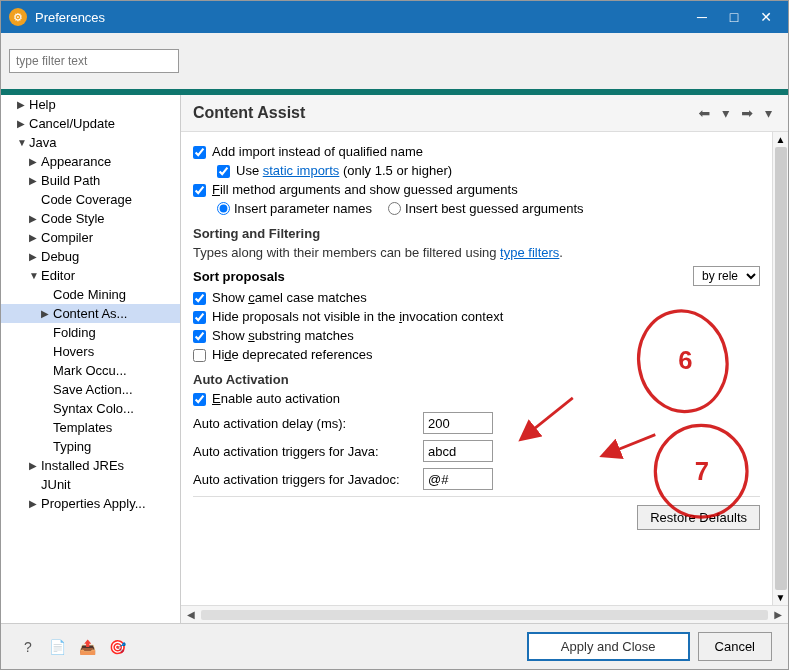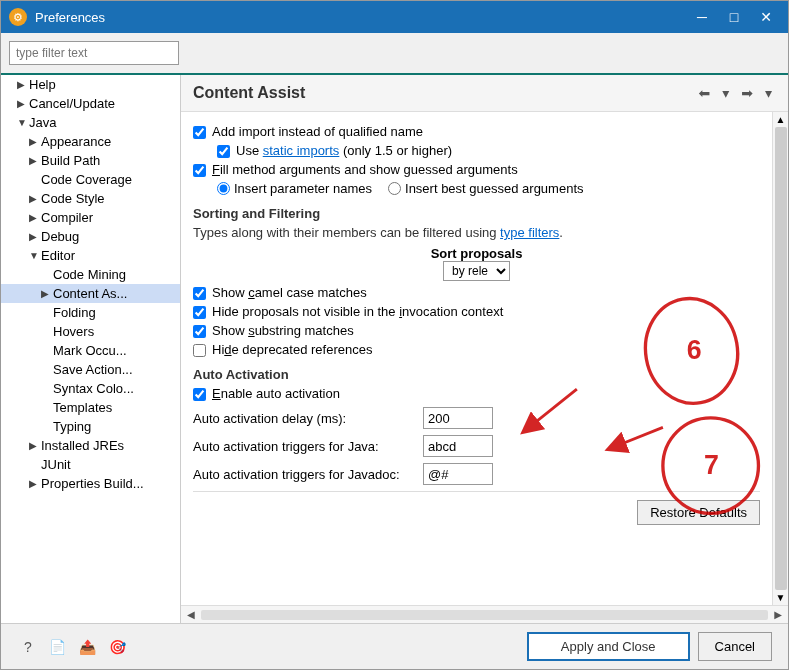--- a/index.html
+++ b/index.html
@@ -8,21 +8,21 @@
     .window { width: 789px; height: 670px; background: #f0f0f0; border: 1px solid #999; display: flex; flex-direction: column; }
 
     .title-bar { background: #1a6fb5; color: white; display: flex; align-items: center; padding: 4px 8px; height: 32px; }
     .title-bar-icon { width: 18px; height: 18px; margin-right: 8px; background: #f0a020; border-radius: 50%; display: flex; align-items: center; justify-content: center; font-size: 11px; color: white; flex-shrink: 0; }
     .title-bar-title { flex: 1; font-size: 13px; font-weight: 400; }
     .title-bar-controls { display: flex; gap: 4px; }
     .title-bar-btn { width: 28px; height: 20px; background: transparent; border: none; color: white; cursor: pointer; display: flex; align-items: center; justify-content: center; font-size: 14px; }
 
     .main-content { display: flex; flex-direction: column; flex: 1; overflow: hidden; }
 
-    .toolbar { display: flex; align-items: center; padding: 8px 8px; background: #f0f0f0; border-bottom: 2px solid #0f766e; }
+    .toolbar { display: flex; align-items: center; padding: 16px 8px; background: #f0f0f0; border-bottom: 6px solid #0f766e; }
     .filter-input { width: 170px; height: 24px; border: 1px solid #999; padding: 2px 6px; font-size: 12px; color: #888; }
 
     .body { display: flex; flex: 1; overflow: hidden; }
 
     
     .sidebar { width: 180px; background: white; border-right: 1px solid #ccc; overflow-y: auto; flex-shrink: 0; }
     .sidebar-item { padding: 2px 4px; cursor: pointer; display: flex; align-items: center; white-space: nowrap; }
     .sidebar-item.selected { background: #ccdcf5; }
     .sidebar-item .arrow { width: 12px; display: inline-block; font-size: 10px; color: #444; }
     .sidebar-item .label { font-size: 13px; }
@@ -45,21 +45,21 @@
     .checkbox-row label { font-size: 13px; }
     .underline { text-decoration: underline; }
     .link { color: #0066cc; text-decoration: underline; cursor: pointer; }
 
     .radio-row { display: flex; align-items: center; gap: 16px; margin: 4px 0 4px 24px; }
     .radio-row label { display: flex; align-items: center; gap: 4px; font-size: 13px; }
 
     .section-label { font-size: 13px; font-weight: 600; margin: 10px 0 4px 0; color: #333; }
     .section-desc { font-size: 13px; color: #333; margin-bottom: 4px; }
 
-    .sort-row { display: flex; align-items: center; justify-content: space-between; margin: 6px 0 4px 0; flex-direction: column; }
+    .sort-row { display: flex; align-items: center; justify-content: space-between; margin: 6px 0 4px 0; }
     .sort-label { font-size: 13px; font-weight: 600; }
     .sort-combo { font-size: 12px; border: 1px solid #999; padding: 1px 4px; background: white; }
 
     .field-row { display: flex; align-items: center; margin: 6px 0; }
     .field-row label { font-size: 13px; min-width: 230px; }
     .field-row input[type=text] { width: 70px; height: 22px; border: 1px solid #999; padding: 2px 4px; font-size: 13px; }
 
     .auto-activation-section { margin-top: 8px; }
 
     .restore-row { display: flex; justify-content: flex-end; padding: 8px 0; border-top: 1px solid #ddd; margin-top: 0; }
@@ -186,21 +186,21 @@
         <div class="sidebar-item indent-2">
           <span class="arrow">▶</span>
           <span class="label">Installed JREs</span>
         </div>
         <div class="sidebar-item indent-2">
           <span class="arrow">&nbsp;</span>
           <span class="label">JUnit</span>
         </div>
         <div class="sidebar-item indent-2">
           <span class="arrow">▶</span>
-          <span class="label">Properties Build...</span>
+          <span class="label">Properties Apply...</span>
         </div>
       </div>
 
       <div class="right-panel">
         <div class="right-header">
           <span class="right-title">Content Assist</span>
           <div class="nav-arrows">
             <button class="nav-arrow">⬅</button>
             <button class="nav-arrow">▾</button>
             <button class="nav-arrow">➡</button>

